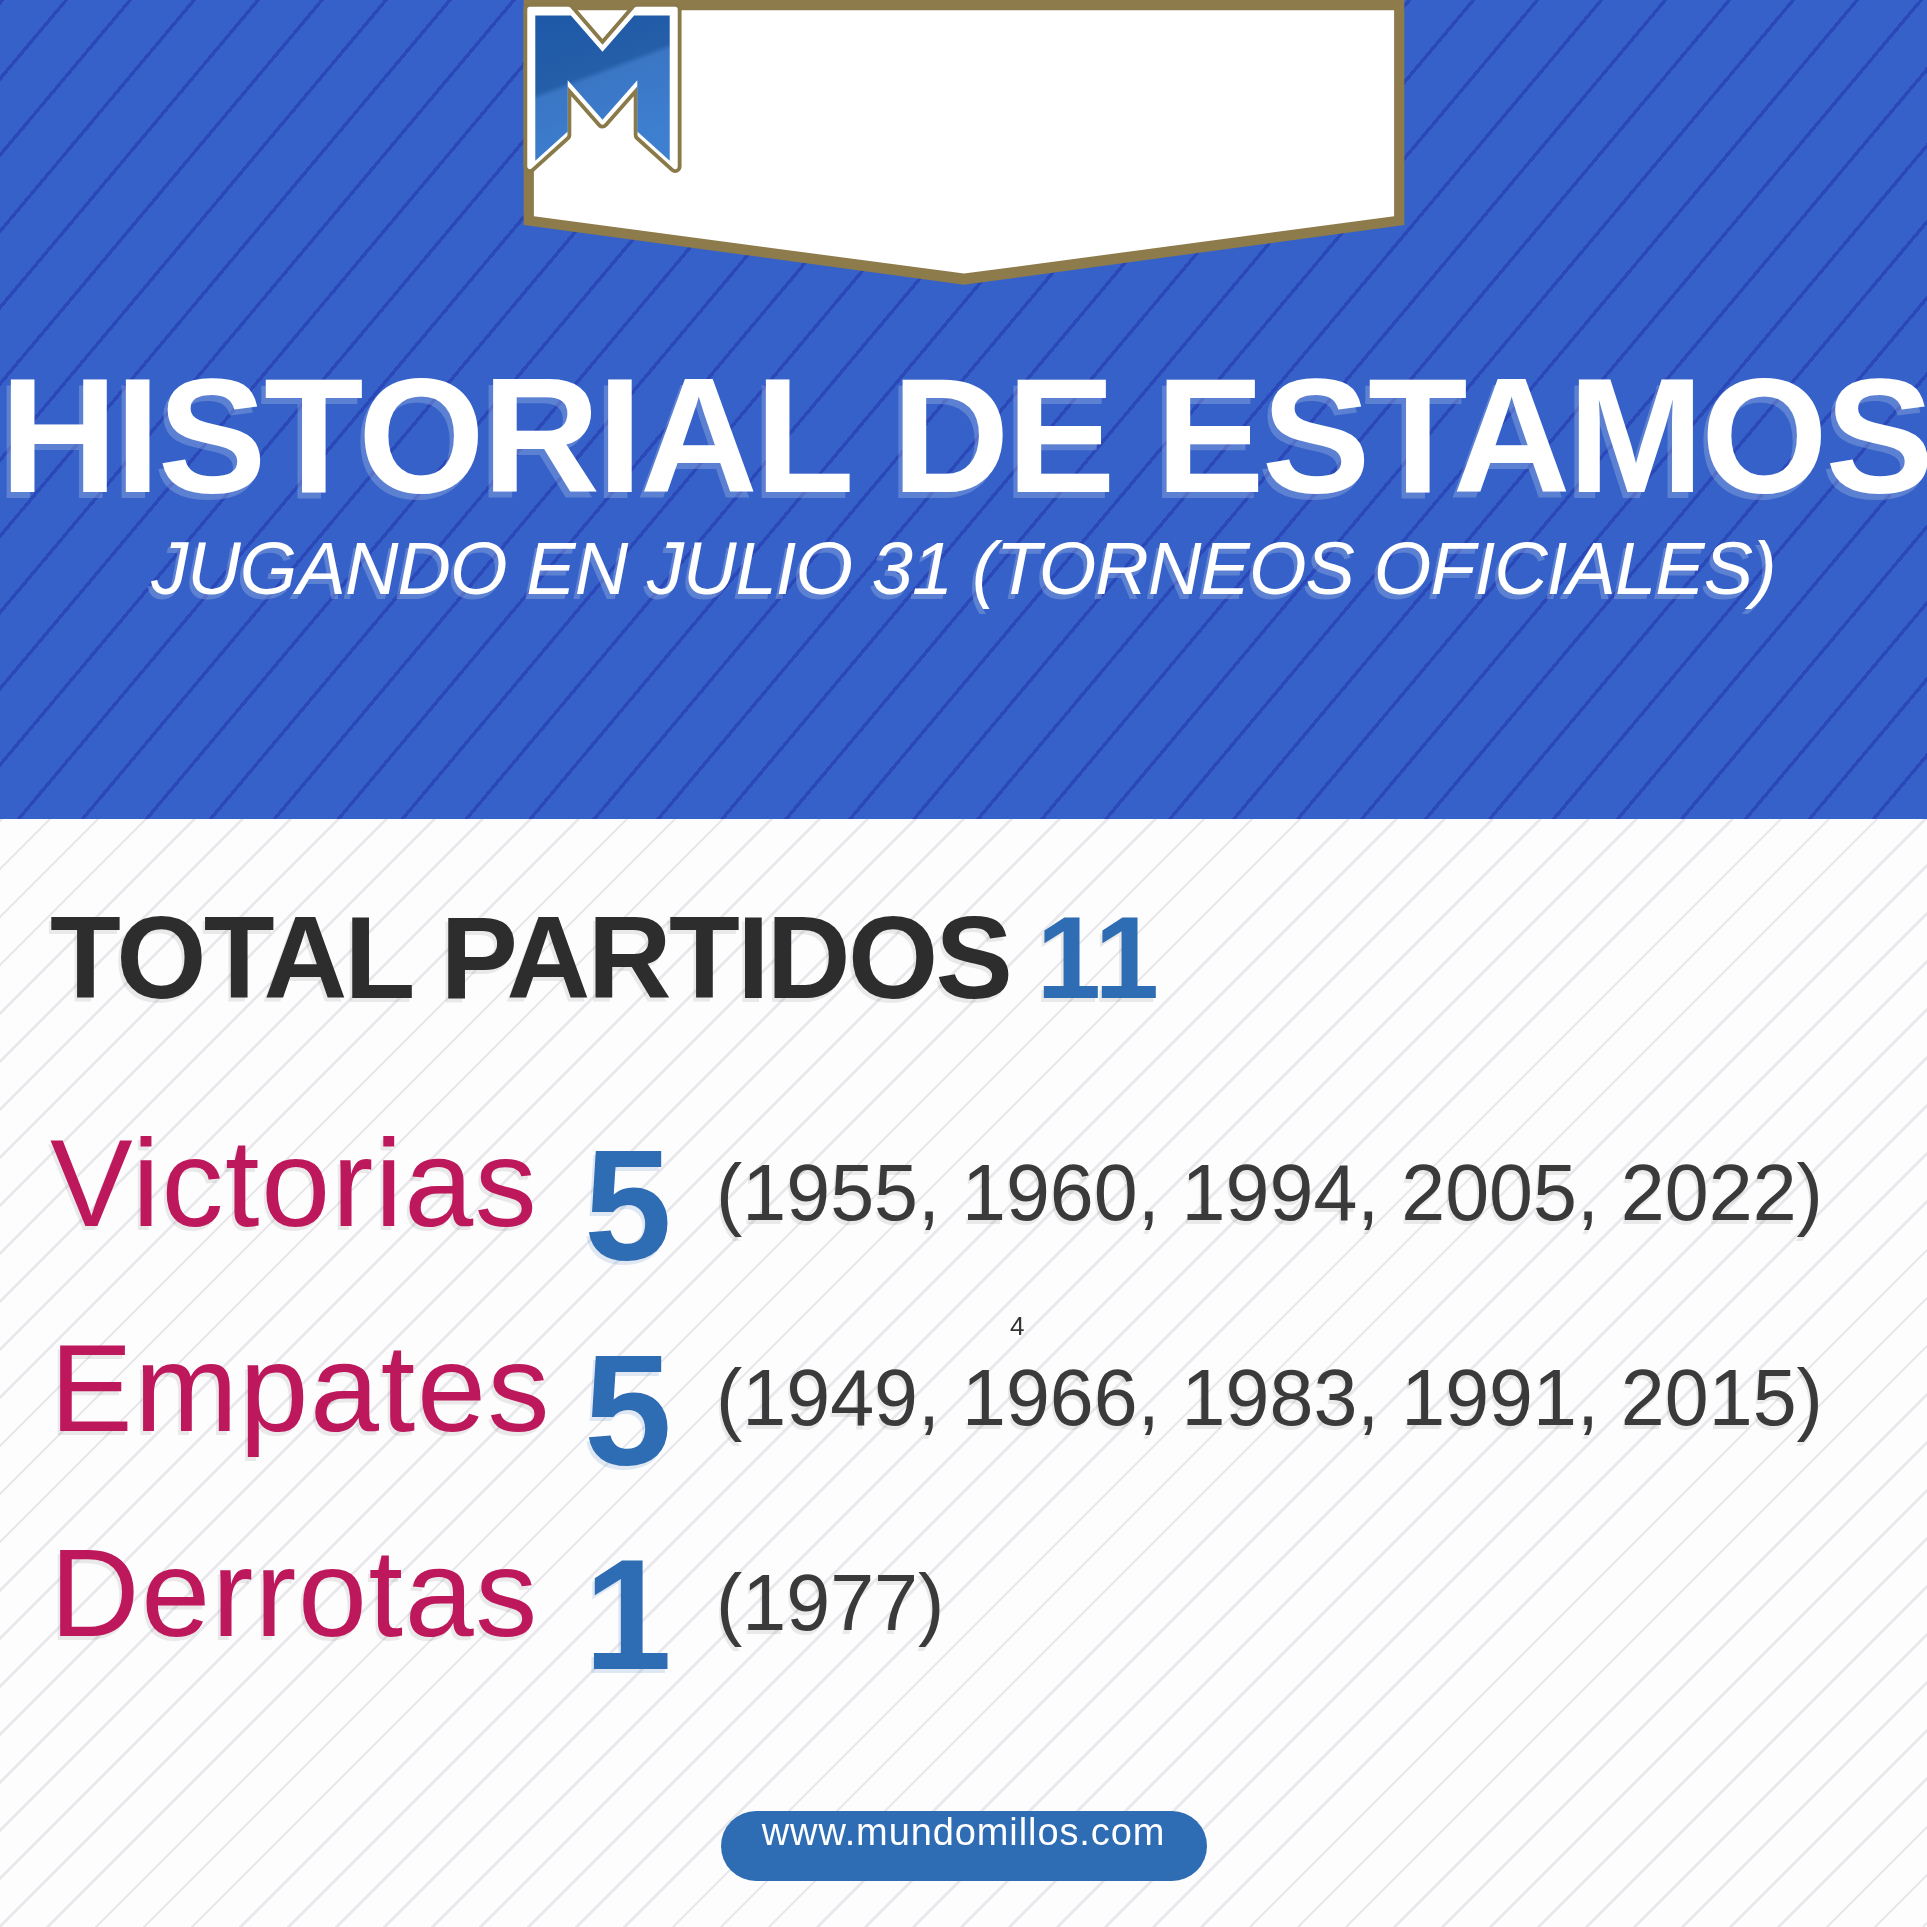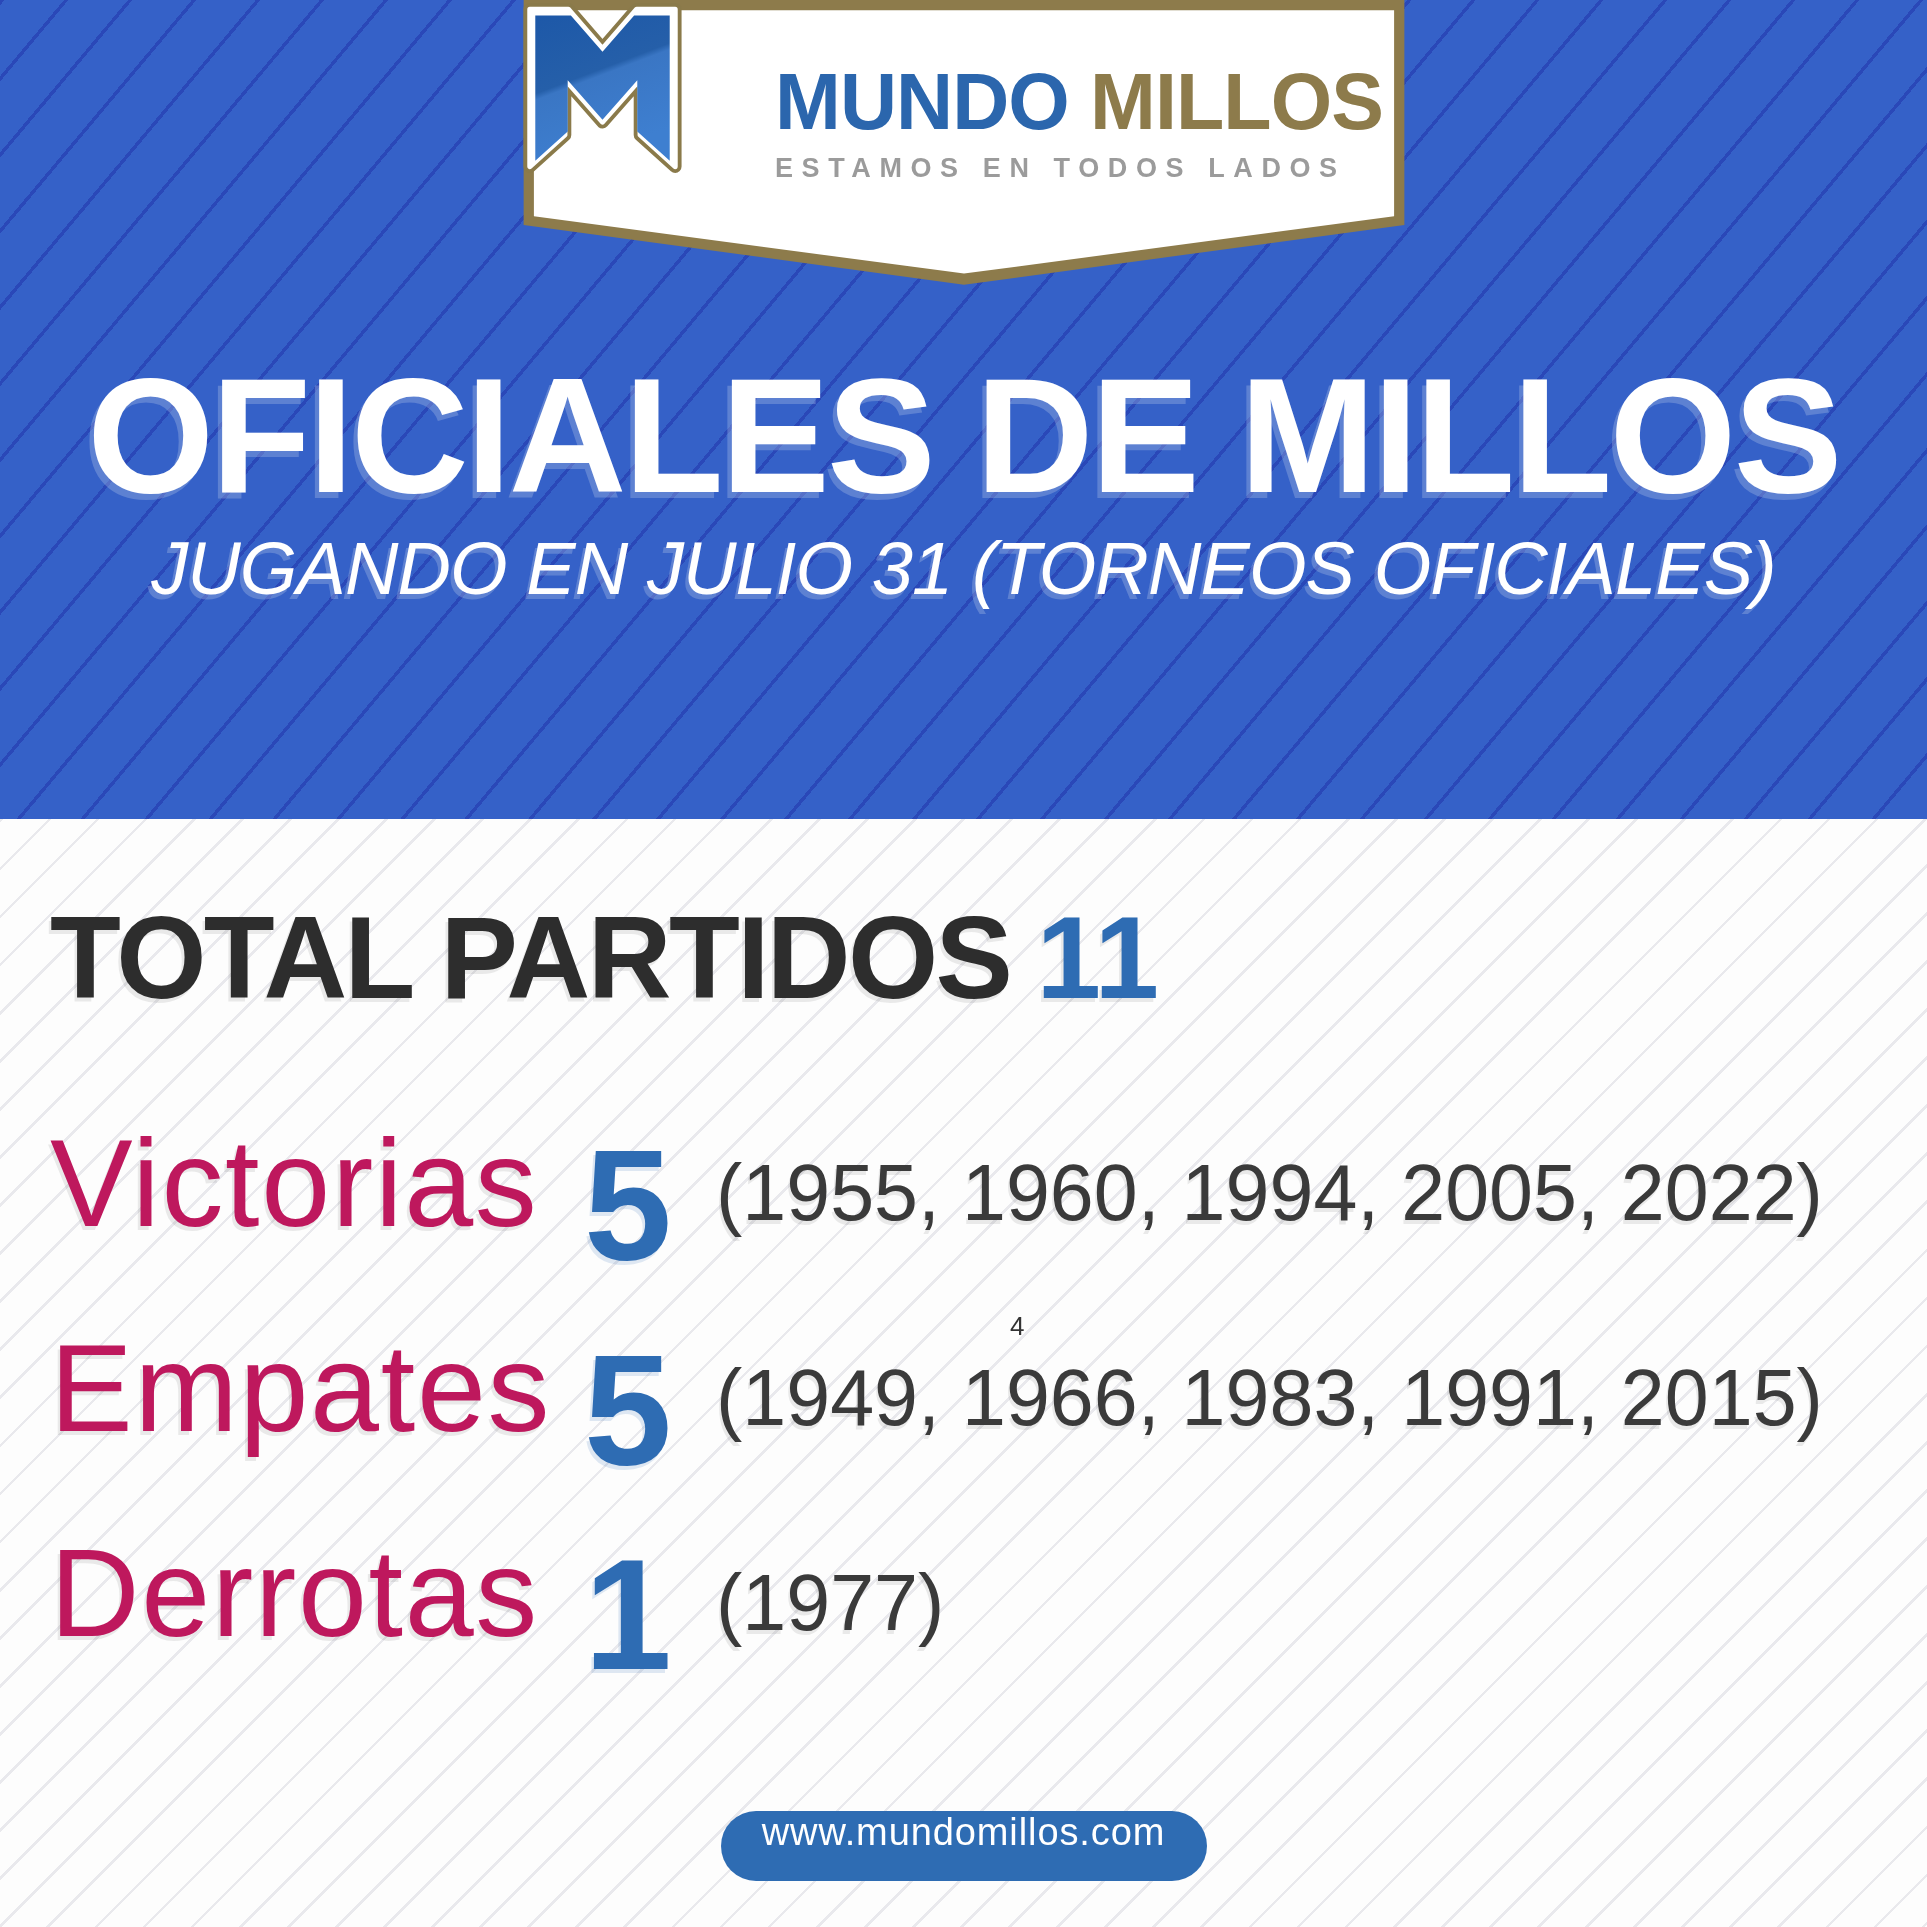--- a/index.html
+++ b/index.html
@@ -99,30 +99,23 @@
           <stop offset="0.48" stop-color="#255fa9"></stop>
           <stop offset="0.52" stop-color="#3a76c4"></stop>
           <stop offset="1" stop-color="#3e7fd0"></stop>
         </linearGradient>
       </defs>
       <path d="M8,8 H53 L93,54 L133,8 H178 V192 L137,155 V90 L93,140 L49,90 V155 L8,192 Z" fill="none" stroke="#8a7a4a" stroke-width="15" stroke-linejoin="round"></path>
       <path d="M8,8 H53 L93,54 L133,8 H178 V192 L137,155 V90 L93,140 L49,90 V155 L8,192 Z" fill="#ffffff" stroke="#ffffff" stroke-width="6" stroke-linejoin="round"></path>
       <path d="M8,8 H53 L93,54 L133,8 H178 V192 L137,155 V90 L93,140 L49,90 V155 L8,192 Z" fill="url(#mblue)" transform="translate(93,103) scale(0.925) translate(-93,-103)"></path>
     </svg>
 
-    <div class="brand-block">
-      <div class="brand-line">
-        <span class="brand-primary">MUNDO</span>
-        <span class="brand-secondary">MILLOS</span>
-      </div>
-      <div class="brand-tagline">ESTAMOS EN TODOS LADOS</div>
-    </div>
   </div>
 
-  <div class="title">OFICIALES DE MILLOS</div>
+  <div class="title">HISTORIAL DE ESTAMOS</div>
   <div class="subtitle">JUGANDO EN JULIO 31 (TORNEOS OFICIALES)</div>
 
   <div class="total-line">
     <span>TOTAL PARTIDOS</span><span class="total-value">11</span>
   </div>
 
   <div class="stats">
     <div class="stat-row">
       <div class="stat-label">Victorias</div>
       <div class="stat-value">5</div>

